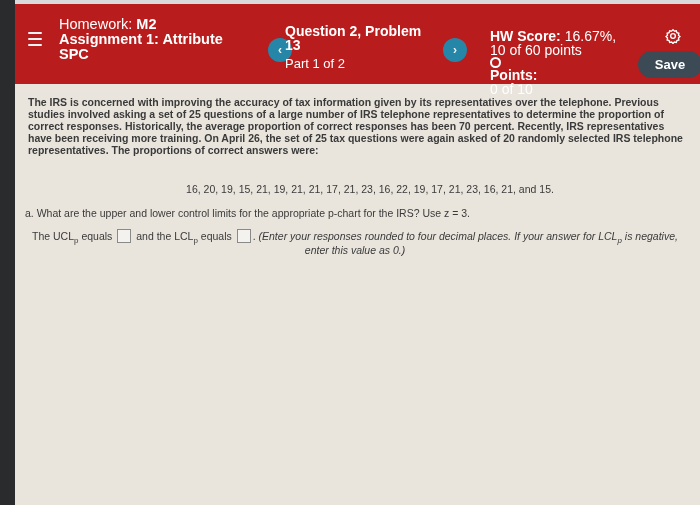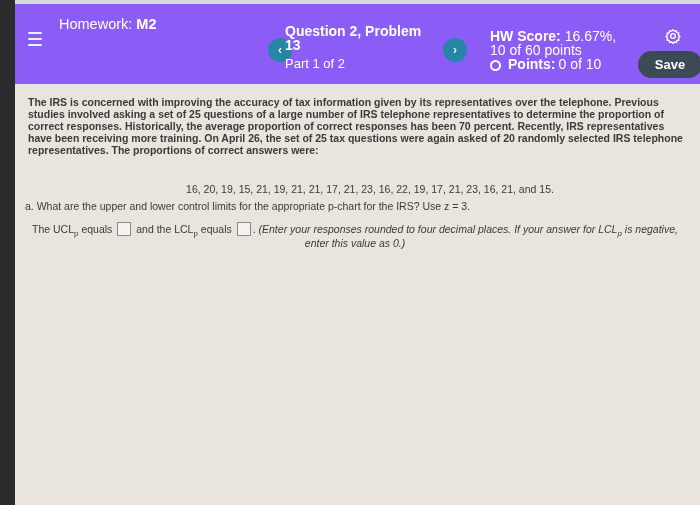--- a/index.html
+++ b/index.html
@@ -9,21 +9,21 @@
       background: #e9e5dd;
       font-family: "Liberation Sans", sans-serif;
       color: #3a3a3a;
     }
     .bezel {
       position: absolute; left: 0; top: 0; width: 15px; height: 505px;
       background: #2a2b2d;
     }
     .header {
       position: absolute; left: 15px; top: 4px; width: 685px; height: 80px;
-      background: #8b5cf6;
+      background: #b91c1c;
       color: #ffffff;
     }
     .top-strip {
       position: absolute; left: 15px; top: 0; width: 685px; height: 4px;
       background: #d8dadb;
     }
     .menu-icon {
       position: absolute; left: 13px; top: 28px; width: 14px; height: 14px;
       display: flex; flex-direction: column; justify-content: space-between;
       cursor: pointer;
@@ -47,21 +47,21 @@
     .question-block {
       position: absolute; left: 270px; top: 20px; width: 150px; text-align: left;
     }
     .question-block .q { font-size: 14px; font-weight: bold; line-height: 14px; }
     .question-block .part { font-size: 13px; margin-top: 4px; }
     .score-block {
       position: absolute; left: 475px; top: 25px; width: 130px;
       font-size: 14px; line-height: 14px;
     }
     .score-block .hw-score b { font-weight: bold; }
-    .score-block .points { display: flex; align-items: flex-end; font-weight: normal; }
+    .score-block .points { display: flex; align-items: flex-start; font-weight: normal; flex-direction: column; }
     .score-block .points b { font-weight: bold; margin-right: 3px; }
     .circle-icon {
       width: 11px; height: 11px; border: 2px solid #ffffff; border-radius: 50%;
       margin-right: 7px; display: inline-block;
     }
     .gear-icon {
       position: absolute; left: 650px; top: 24px; width: 16px; height: 16px; cursor: pointer;
     }
     .save-button {
       position: absolute; left: 623px; top: 47px; width: 64px; height: 27px;
@@ -69,21 +69,21 @@
       font-size: 13px; font-weight: bold; border: none;
       display: flex; align-items: center; justify-content: center; cursor: pointer;
       font-family: "Liberation Sans", sans-serif;
     }
     .content {
       position: absolute; left: 25px; top: 96px; width: 660px;
       font-size: 10.5px; line-height: 12px; color: #3a3a3a;
     }
     .intro { margin-left: 3px; font-weight: bold; }
     .data-line { text-align: center; margin-top: 27px; margin-left: 30px; }
-    .question-a { margin-top: 5px; }
+    .question-a { margin-top: 12px; }
     .answer-line { margin-top: 10px; line-height: 14px; text-align: center; }
     .answer-box {
       display: inline-block; width: 14px; height: 14px; border: 1px solid #8a8a8a;
       background: #f4f2ee; vertical-align: -3px; margin: 0 2px; cursor: text;
     }
     sub { font-size: 8px; vertical-align: -3px; line-height: 0; }
     .hint { font-style: italic; }
   </style>
 </head>
 <body>
@@ -96,20 +96,21 @@
     <span></span>
       <span></span>
       <span></span>
   </div>
 
   <div class="title-block">
     <div class="hw">
       <span>Homework:</span>
       <b>M2</b>
     </div>
+    <div class="asg">Assignment 1: Attribute SPC</div>
   </div>
 
   <div class="nav-btn nav-prev">
     <span>‹</span>
   </div>
 
   <div class="question-block">
     <div class="q">Question 2, Problem 13</div>
     <div class="part">Part 1 of 2</div>
   </div>

